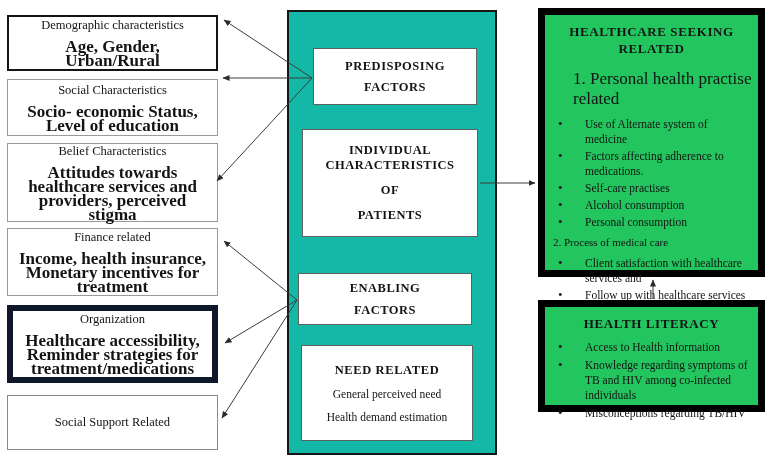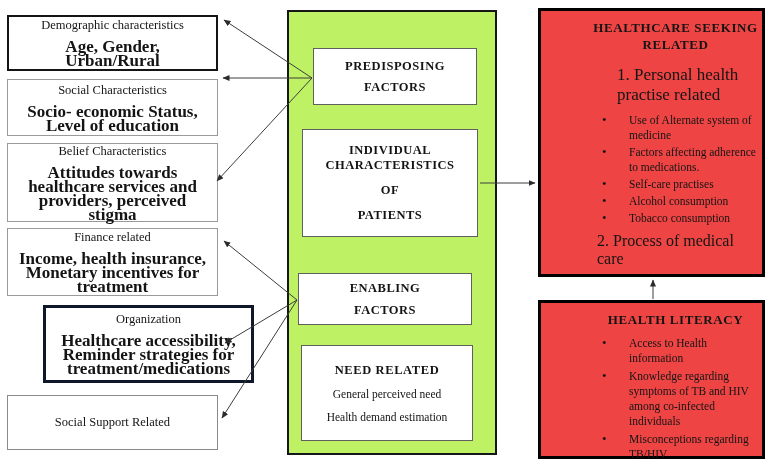--- a/index.html
+++ b/index.html
@@ -12,28 +12,28 @@
     position:absolute;left:7px;width:211px;background:#ffffff;box-sizing:border-box;
     display:flex;flex-direction:column;align-items:center;justify-content:center;
     text-align:center;z-index:2;
   }
   .lbox .t{font-weight:normal;font-size:12.5px;line-height:15px;}
   .lbox .b{font-size:17px;line-height:14px;margin-top:7px;padding:0 8px;font-weight:bold;}
   #box-demographic{top:15px;height:56px;border:2px solid #141414;}
   #box-social{top:79px;height:57px;border:1px solid #9a9a9a;}
   #box-belief{top:143px;height:79px;border:1px solid #9a9a9a;}
   #box-finance{top:228px;height:68px;border:1px solid #9a9a9a;}
-  #box-organization{top:305px;height:78px;border:3px solid #0f172a;margin-left:36px;}
+  #box-organization{top:305px;height:78px;border:6px solid #0f172a;}
   #box-socialsupport{top:395px;height:55px;border:1px solid #8a8a8a;}
   #box-socialsupport .b{margin-top:2px;}
 
   
   .panel{
     position:absolute;left:287px;top:10px;width:210px;height:445px;box-sizing:border-box;
-    background:#bef264;border:2px solid #161616;z-index:1;
+    background:#14b8a6;border:2px solid #161616;z-index:1;
   }
   .cbox{
     position:absolute;background:#ffffff;border:1px solid #5f5f5f;box-sizing:border-box;
     display:flex;flex-direction:column;align-items:center;justify-content:center;
     text-align:center;z-index:2;
   }
   .cbox .hd{font-weight:bold;font-size:12.5px;letter-spacing:0.5px;line-height:15px;}
   #cbox-predisposing{left:24px;top:36px;width:164px;height:57px;}
   #cbox-predisposing .hd+.hd{margin-top:6px;}
   #cbox-individual{left:13px;top:117px;width:176px;height:108px;}
@@ -41,28 +41,28 @@
   #cbox-individual .sp{margin-top:10px;}
   #cbox-enabling{left:9px;top:261px;width:174px;height:52px;}
   #cbox-enabling .hd+.hd{margin-top:7px;}
   #cbox-need{left:12px;top:333px;width:172px;height:96px;}
   #cbox-need .hd{letter-spacing:0.6px;}
   #cbox-need .nb{font-size:11.5px;line-height:14px;margin-top:9px;max-width:130px;}
 
   
   .rbox{
     position:absolute;left:538px;width:227px;box-sizing:border-box;
-    background:#ef4444;border:3px solid #000000;z-index:2;padding-left:48px;
+    background:#22c55e;border:7px solid #000000;z-index:2;
   }
   #rbox-healthcare{top:8px;height:269px;}
-  #rbox-literacy{top:300px;height:159px;}
+  #rbox-literacy{top:300px;height:112px;}
   .rtitle{font-weight:bold;font-size:13px;letter-spacing:0.6px;line-height:17px;
           text-align:center;margin-top:8px;}
   .sec1{font-size:17px;margin-top:12px;padding-left:28px;}
-  .sec2{font-size:16px;margin-top:6px;padding-left:8px;}
+  .sec2{font-size:11px;margin-top:6px;padding-left:8px;}
   .bullets{margin-top:8px;}
   .bul{position:relative;padding-left:40px;padding-right:6px;font-size:11.5px;
        line-height:15px;margin-bottom:2px;}
   .bul::before{content:"\2022";position:absolute;left:13px;top:-1px;font-size:13px;}
   #rbox-literacy .bul{line-height:15px;margin-bottom:3px;}
 
   
   .arrows{position:absolute;left:0;top:0;z-index:5;pointer-events:none;}
   .arrows line{stroke:#3c3c3c;stroke-width:1;}
 </style>
@@ -121,23 +121,27 @@
     <div class="rtitle">
       <div>HEALTHCARE SEEKING</div>
       <div>RELATED</div>
     </div>
     <div class="sec1">1. Personal health practise related</div>
     <div class="bullets">
       <div class="bul">Use of Alternate system of medicine</div>
       <div class="bul">Factors affecting adherence to medications.</div>
       <div class="bul">Self-care practises</div>
       <div class="bul">Alcohol consumption</div>
-      <div class="bul">Tobacco consumption</div>
+      <div class="bul">Personal consumption</div>
     </div>
     <div class="sec2">2. Process of medical care</div>
+    <div class="bullets">
+      <div class="bul">Client satisfaction with healthcare services and</div>
+      <div class="bul">Follow up with healthcare services</div>
+    </div>
   </div>
 
   <div class="rbox" id="rbox-literacy">
     <div class="rtitle">HEALTH LITERACY</div>
     <div class="bullets">
       <div class="bul">Access to Health information</div>
       <div class="bul">Knowledge regarding symptoms of TB and HIV among co-infected individuals</div>
       <div class="bul">Misconceptions regarding TB/HIV</div>
     </div>
   </div>

